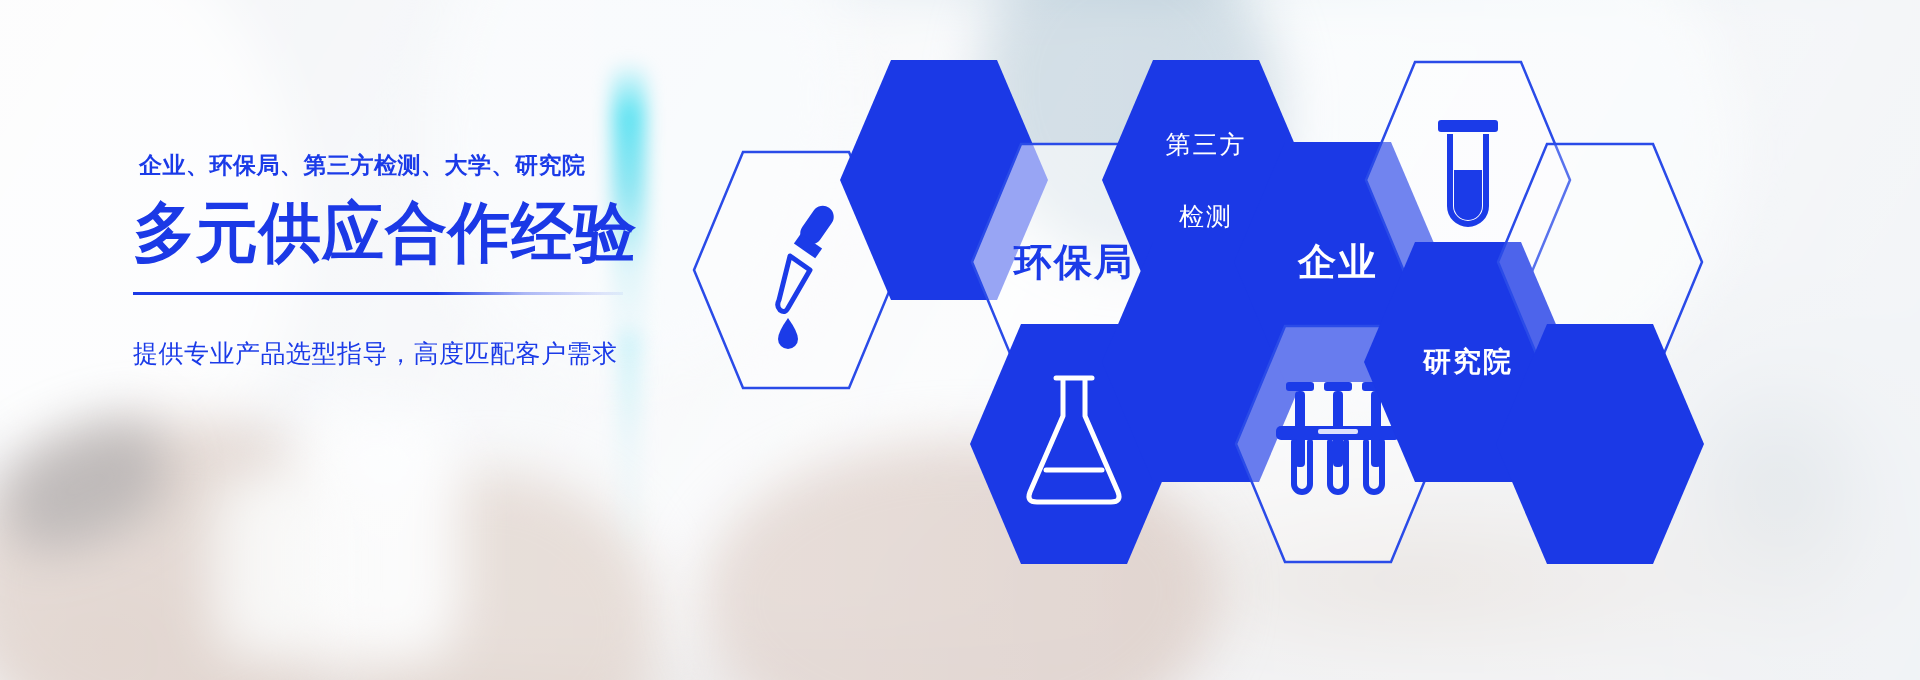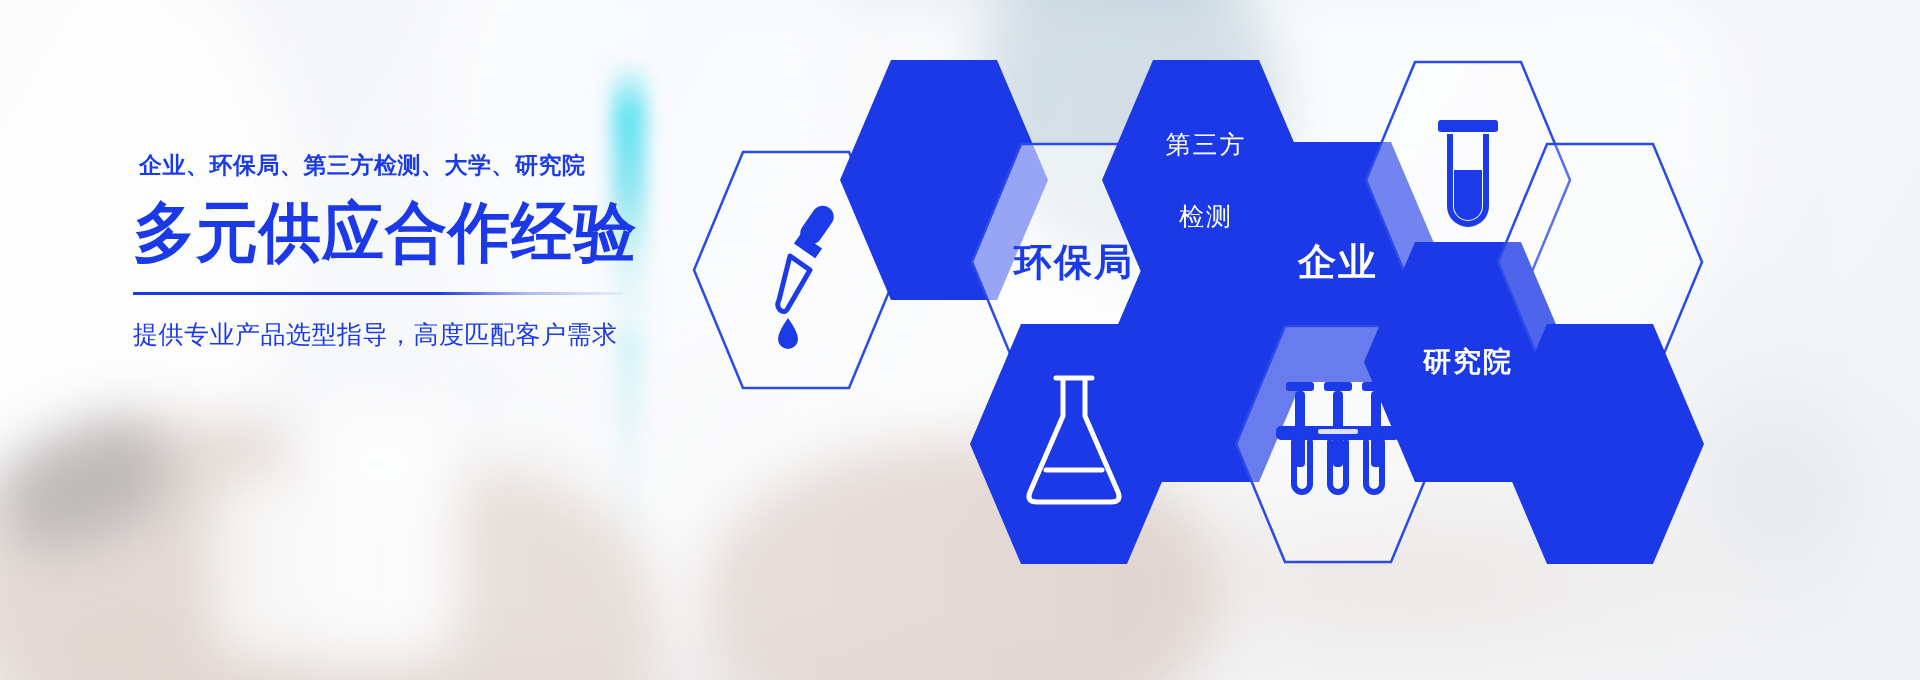--- a/index.html
+++ b/index.html
@@ -61,21 +61,21 @@
   .headline{
     font-size:62px;line-height:1.02;font-weight:800;color:#1B39E6;
     letter-spacing:1px;margin:0;white-space:nowrap;
     transform:scaleY(1.06);transform-origin:left top;
   }
   .rule{
     margin-top:30px;width:490px;height:3px;
     background:linear-gradient(90deg,#1B39E6 0%,#1B39E6 62%,rgba(27,57,230,.35) 80%,rgba(27,57,230,.06) 100%);
   }
   .subline{
-    margin-top:23px;font-size:25px;font-weight:500;color:#1B3BE8;
+    margin-top:42px;font-size:25px;font-weight:500;color:#1B3BE8;
     letter-spacing:.5px;white-space:nowrap;
   }
 
   
   #hexes{position:absolute;left:0;top:0;width:1920px;height:680px;}
   .hex{position:absolute;}
   .hex svg{display:block;overflow:visible;}
   .hex-label{
     position:absolute;inset:0;display:flex;flex-direction:column;
     align-items:center;justify-content:center;

